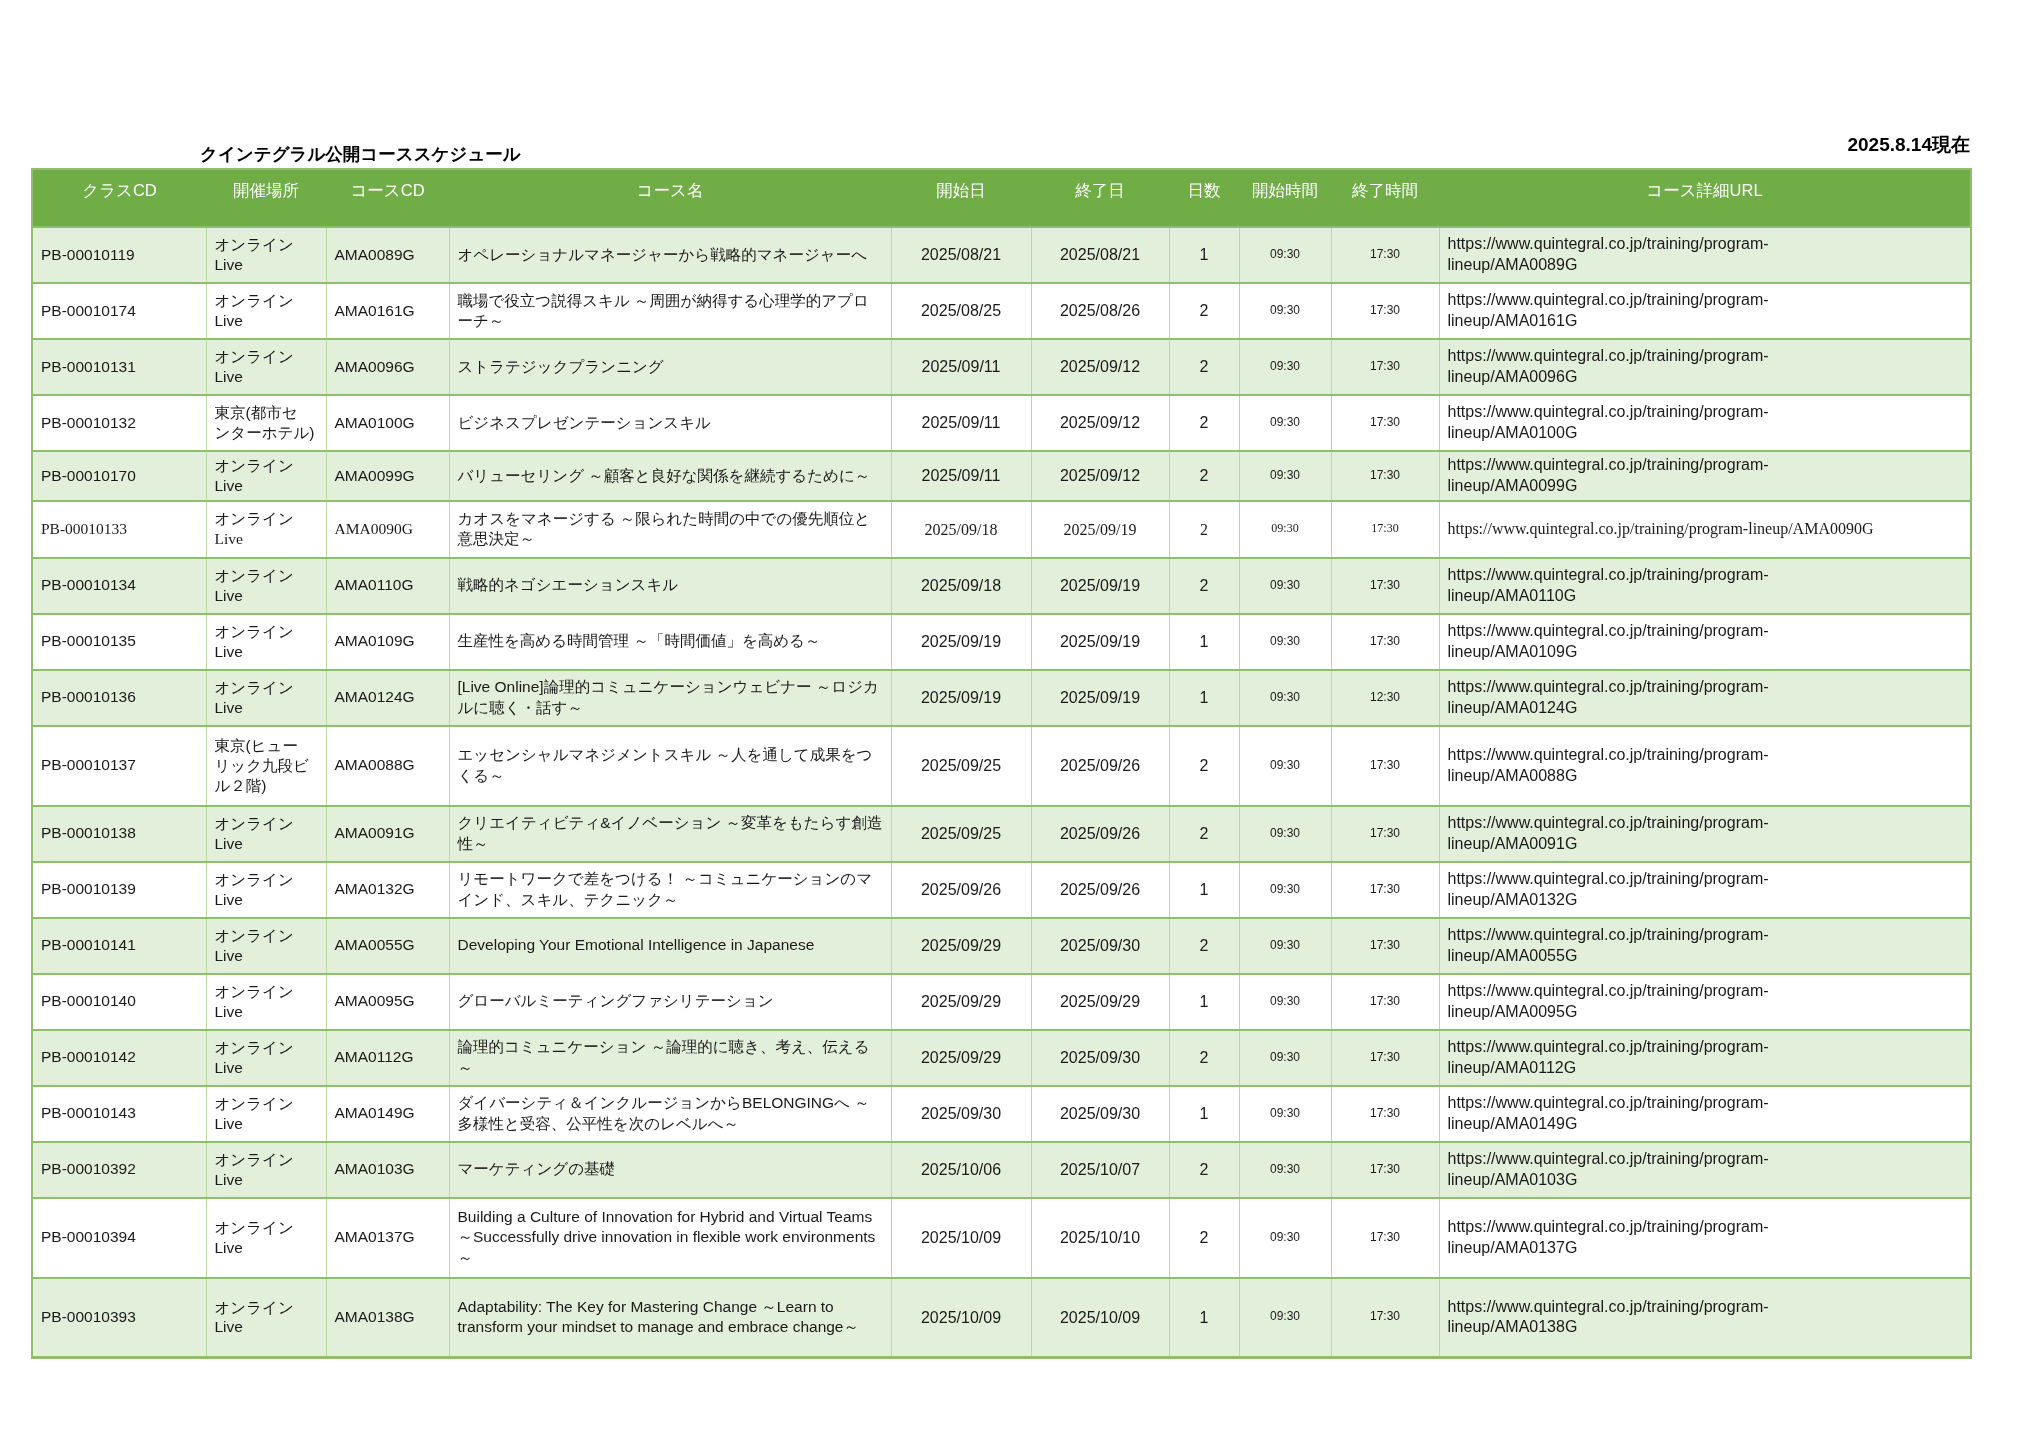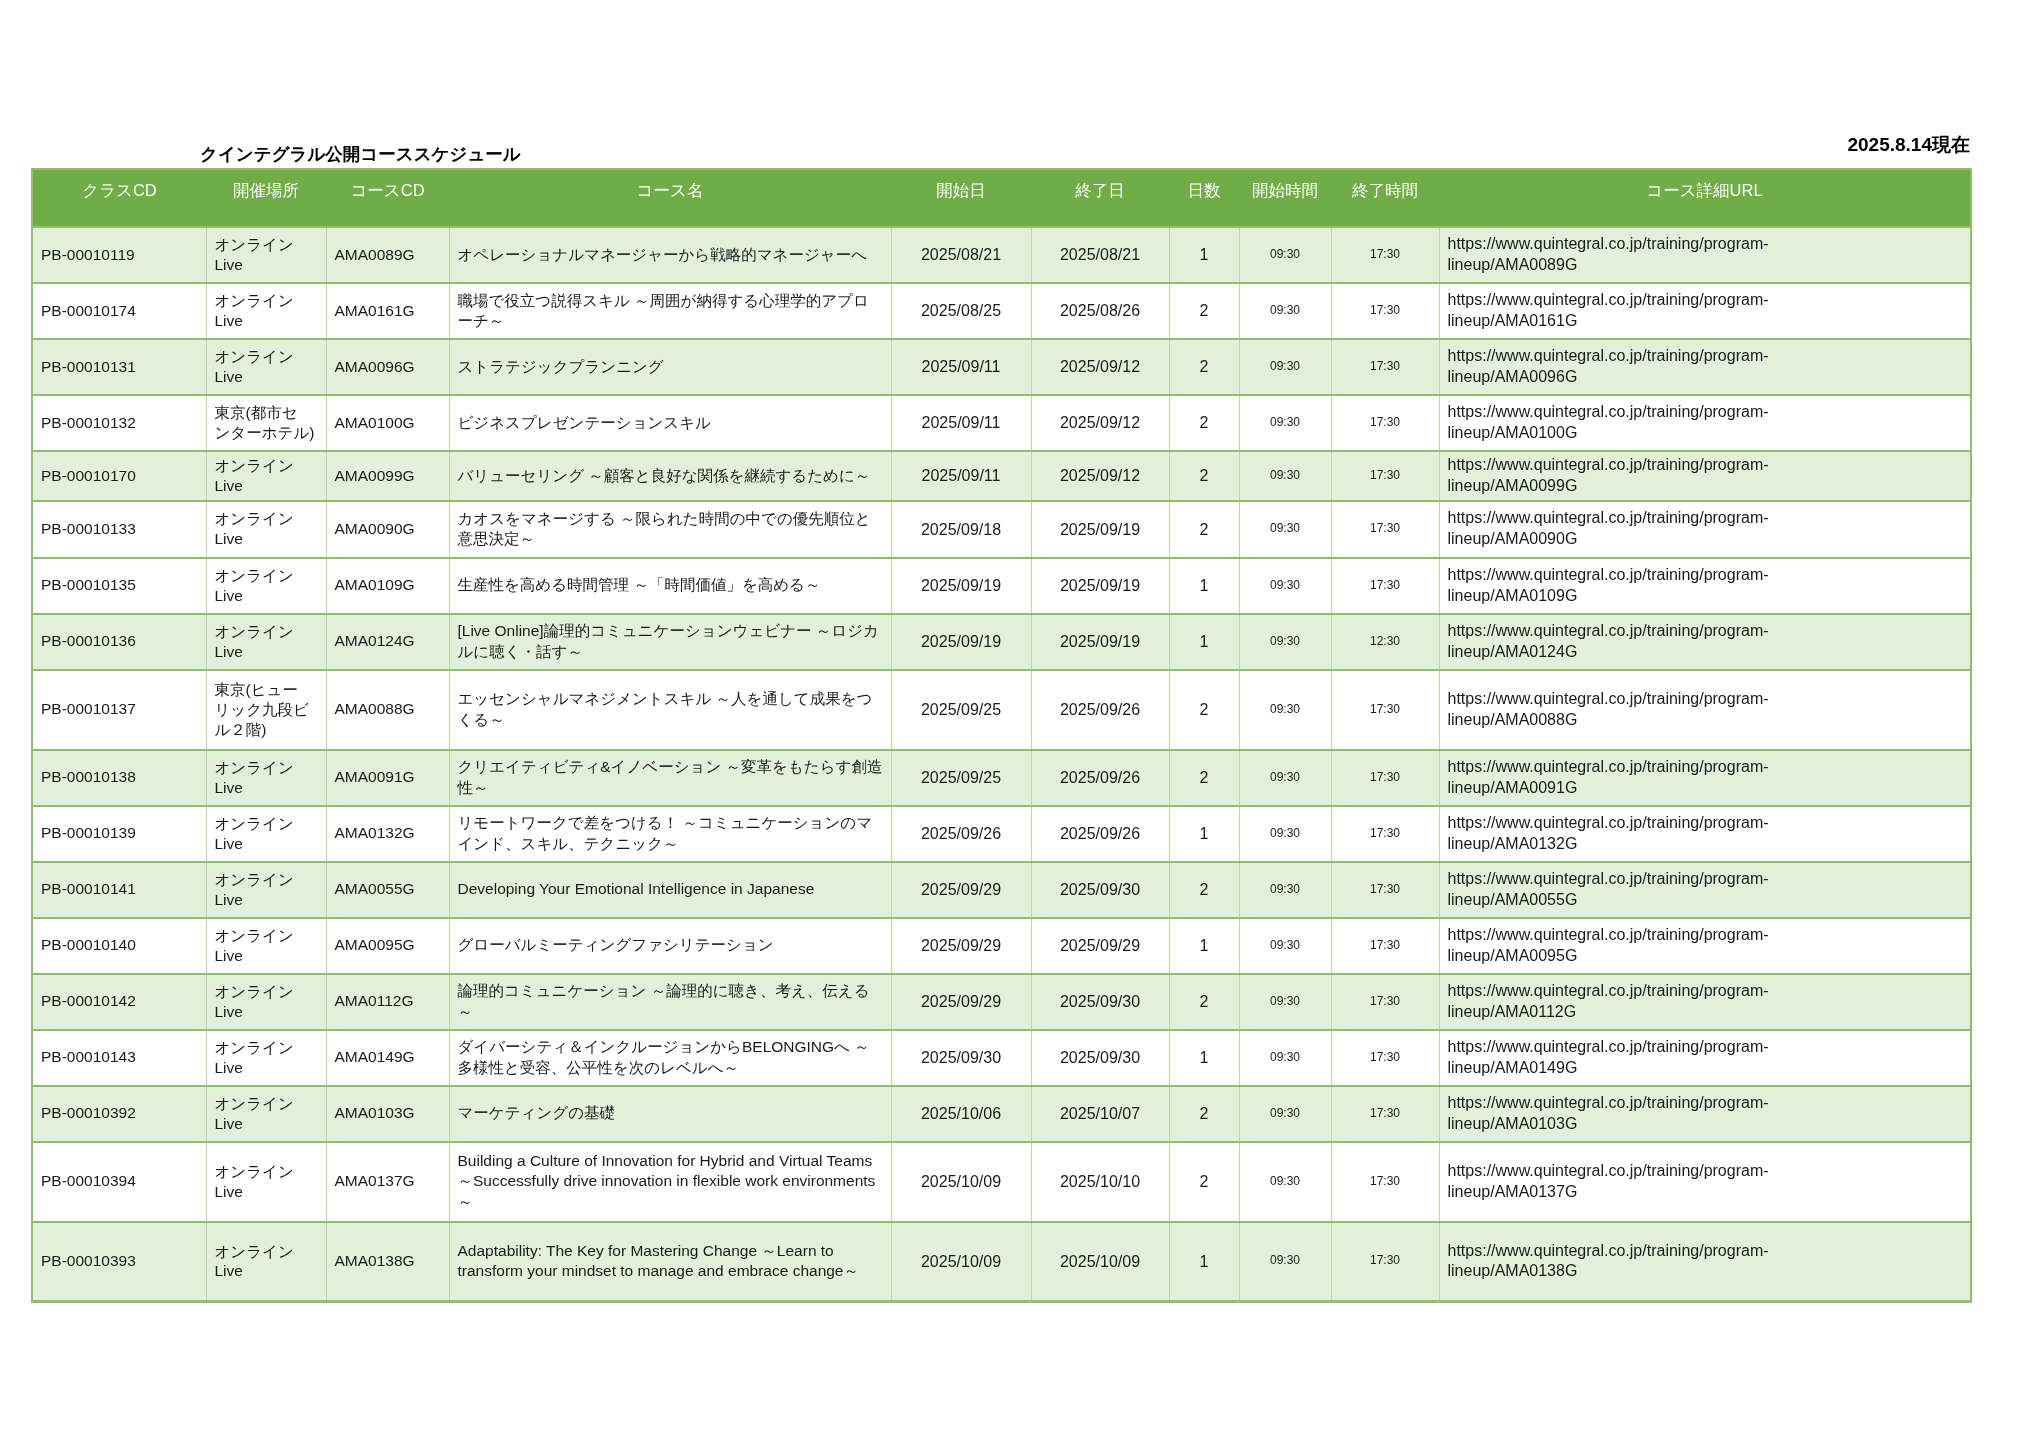--- a/index.html
+++ b/index.html
@@ -159,33 +159,48 @@
         <td class="col-course_name">バリューセリング ～顧客と良好な関係を継続するために～</td>
         <td class="col-start_date">2025/09/11</td>
         <td class="col-end_date">2025/09/12</td>
         <td class="col-days">2</td>
         <td class="col-start_time">09:30</td>
         <td class="col-end_time">17:30</td>
         <td class="col-url">
           <div class="url-wrap">https://www.quintegral.co.jp/training/program-lineup/AMA0099G</div>
         </td>
       </tr>
-      <tr class="plain" style="height: 57px;">
+      <tr class="plain" style="height: 57px; font-family: Liberation Serif, serif;">
         <td class="col-class_cd">PB-00010133</td>
         <td class="col-venue">オンライン
 Live</td>
         <td class="col-course_cd">AMA0090G</td>
         <td class="col-course_name">カオスをマネージする ～限られた時間の中での優先順位と意思決定～</td>
         <td class="col-start_date">2025/09/18</td>
         <td class="col-end_date">2025/09/19</td>
         <td class="col-days">2</td>
         <td class="col-start_time">09:30</td>
         <td class="col-end_time">17:30</td>
         <td class="col-url">
           <div class="url-wrap">https://www.quintegral.co.jp/training/program-lineup/AMA0090G</div>
+        </td>
+      </tr>
+      <tr class="band" style="height: 56px;">
+        <td class="col-class_cd">PB-00010134</td>
+        <td class="col-venue">オンライン
+Live</td>
+        <td class="col-course_cd">AMA0110G</td>
+        <td class="col-course_name">戦略的ネゴシエーションスキル</td>
+        <td class="col-start_date">2025/09/18</td>
+        <td class="col-end_date">2025/09/19</td>
+        <td class="col-days">2</td>
+        <td class="col-start_time">09:30</td>
+        <td class="col-end_time">17:30</td>
+        <td class="col-url">
+          <div class="url-wrap">https://www.quintegral.co.jp/training/program-lineup/AMA0110G</div>
         </td>
       </tr>
       <tr class="plain" style="height: 56px;">
         <td class="col-class_cd">PB-00010135</td>
         <td class="col-venue">オンライン
 Live</td>
         <td class="col-course_cd">AMA0109G</td>
         <td class="col-course_name">生産性を高める時間管理 ～「時間価値」を高める～</td>
         <td class="col-start_date">2025/09/19</td>
         <td class="col-end_date">2025/09/19</td>

